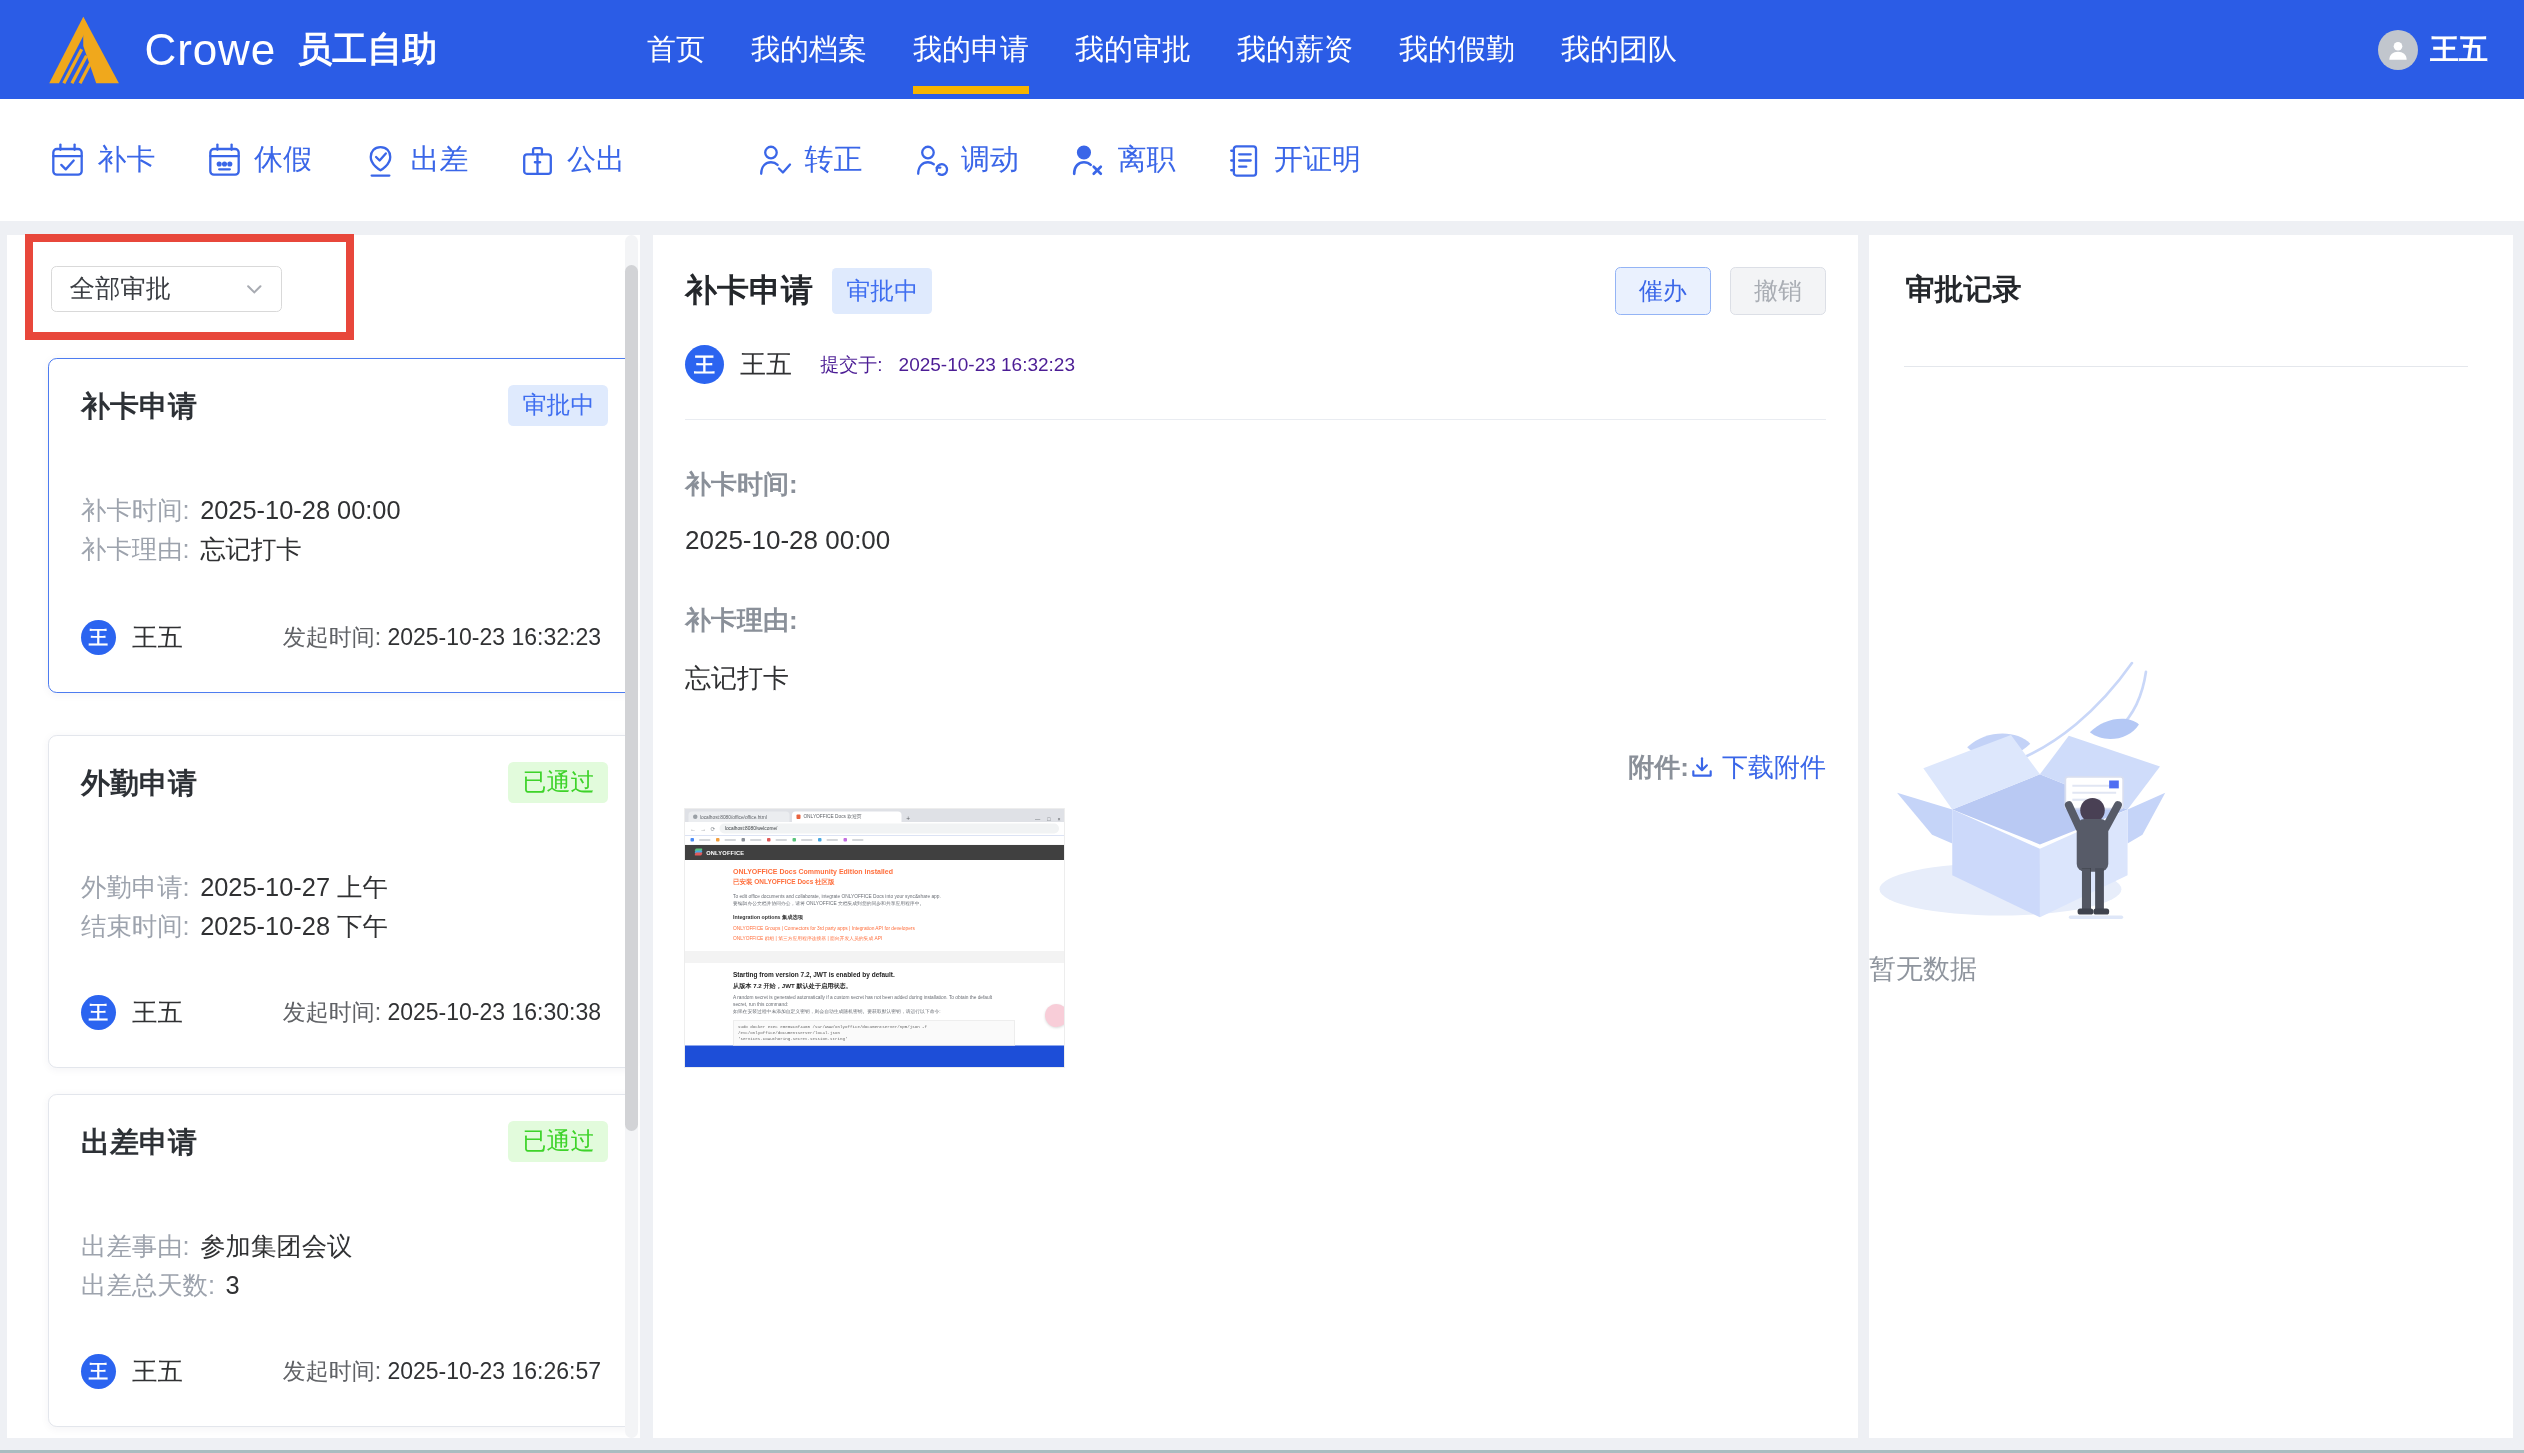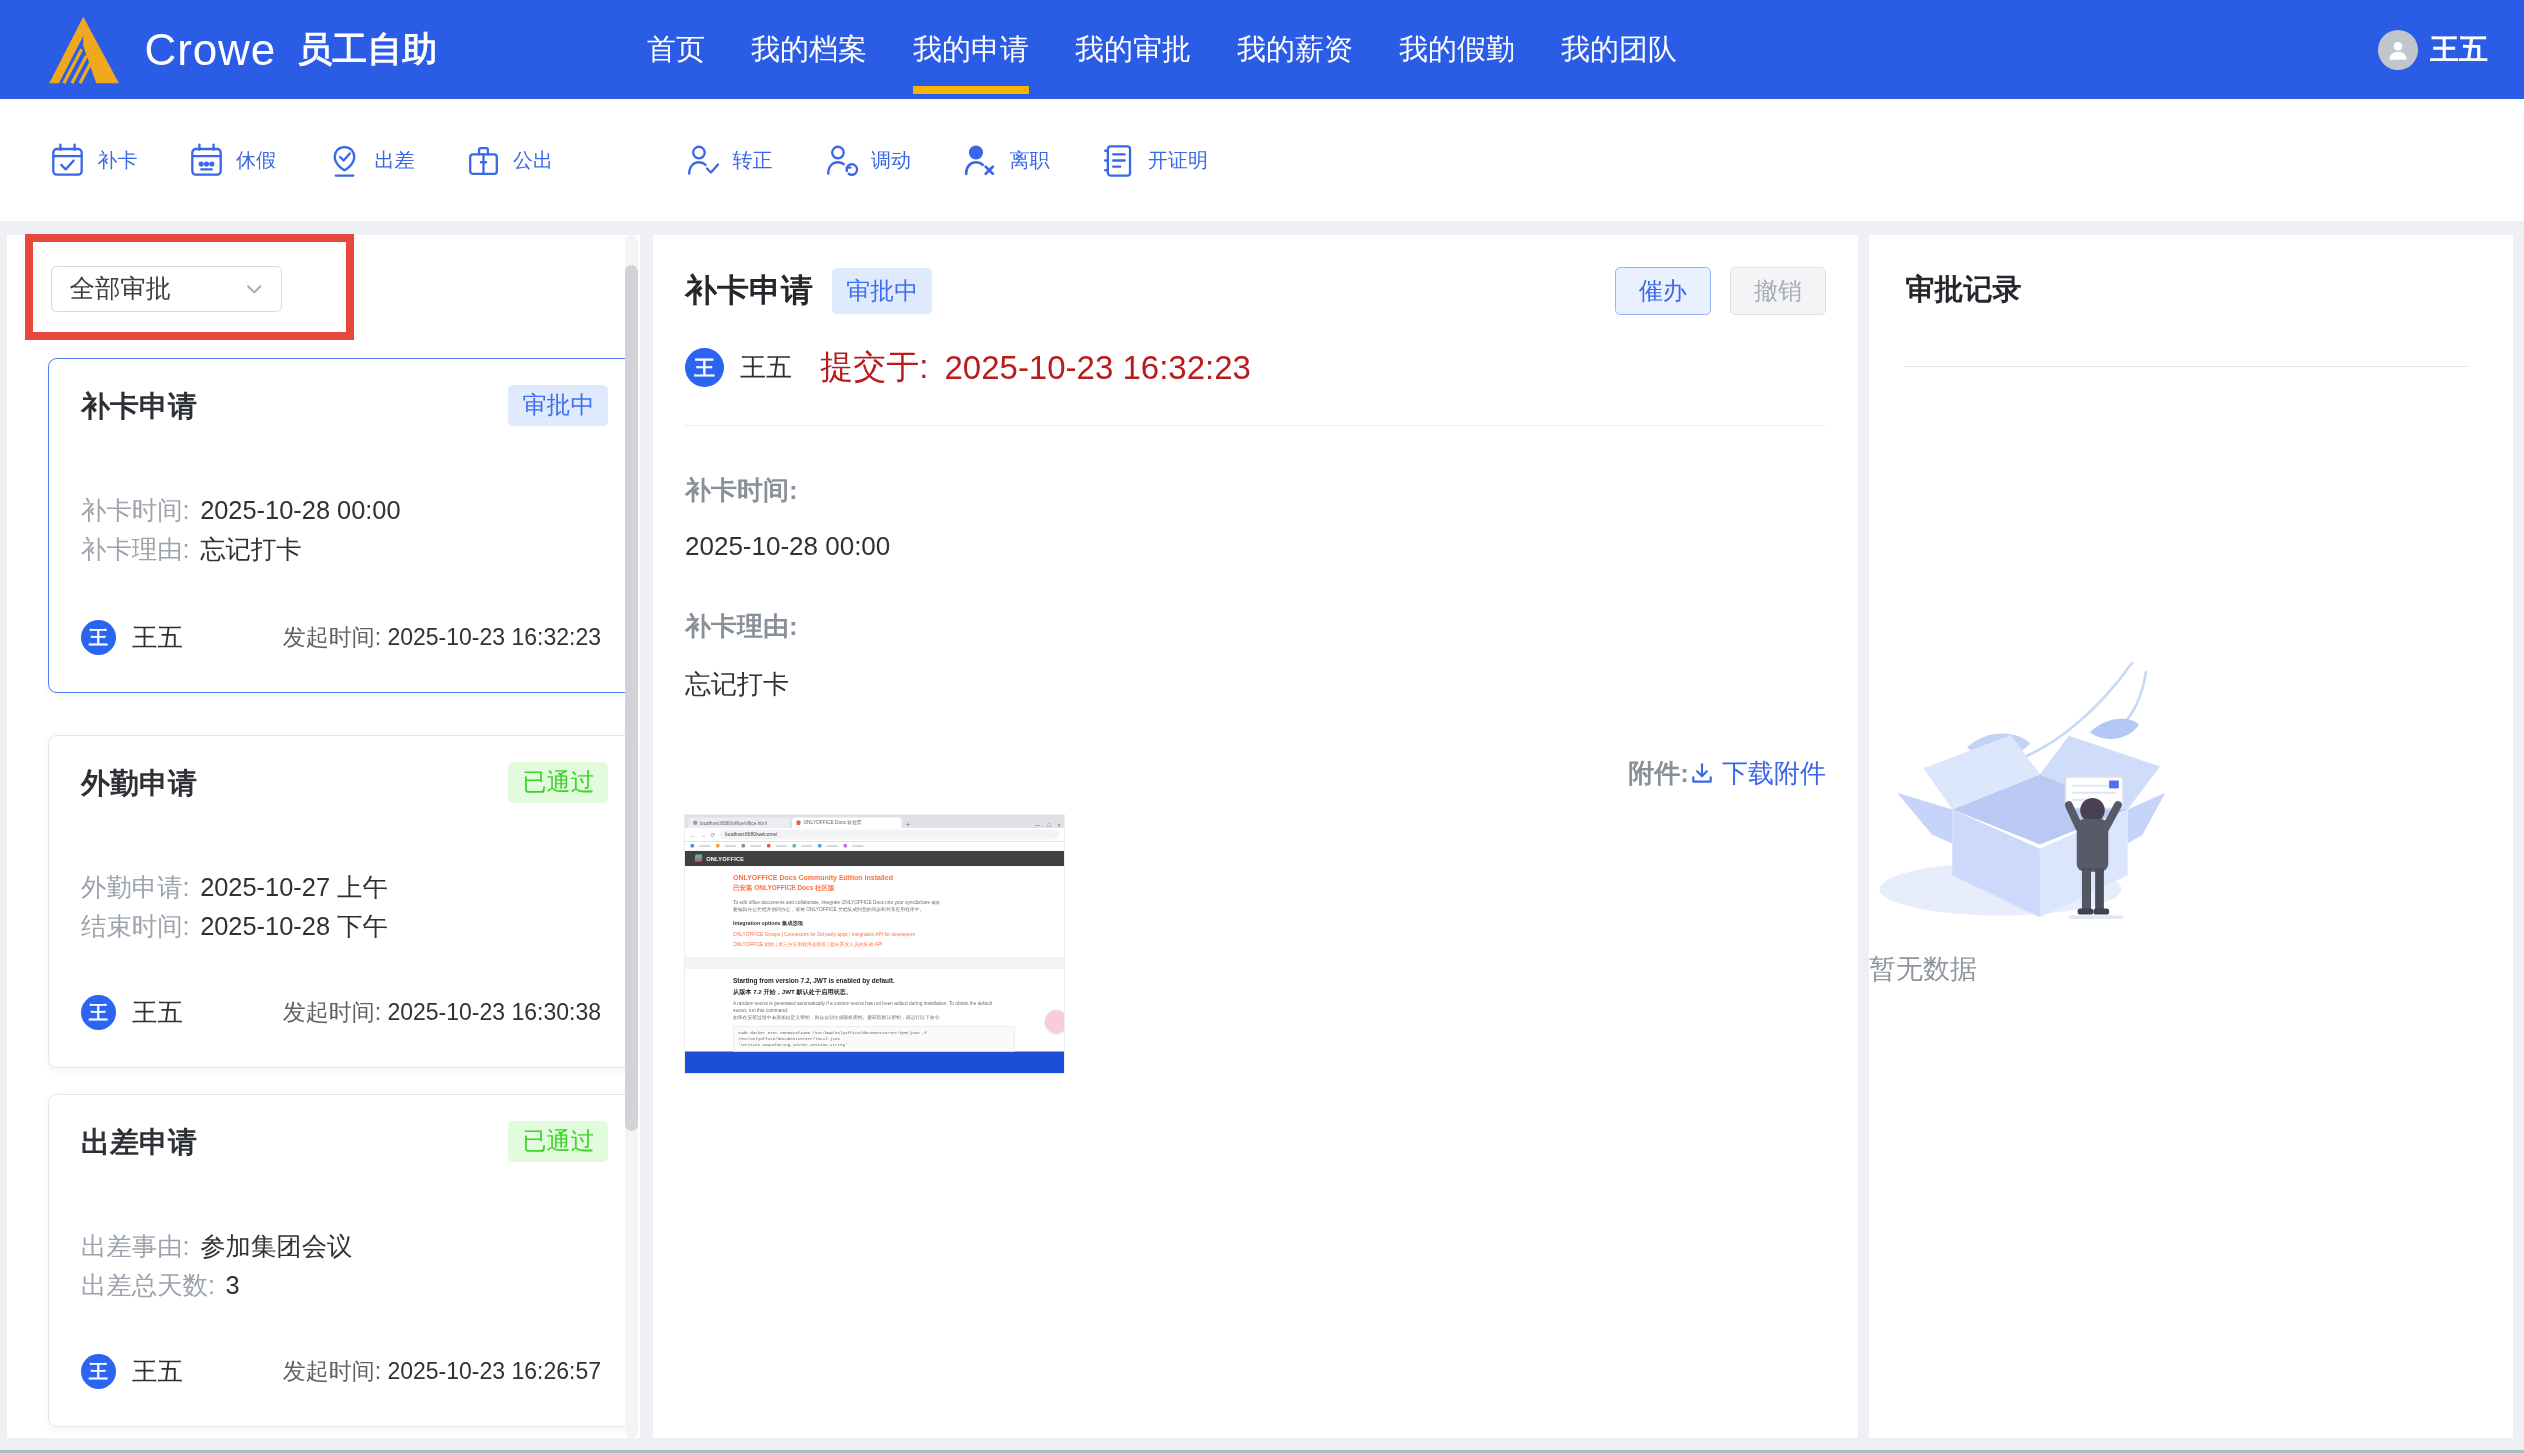--- a/index.html
+++ b/index.html
@@ -14,21 +14,21 @@
   .app-name{color:#fff;font-size:35px;font-weight:700;margin-left:21px;}
   .nav{position:absolute;left:647px;top:0;height:99px;display:flex;gap:46px;align-items:center;}
   .nav-item{position:relative;color:#fff;font-size:29px;font-weight:500;height:99px;display:flex;align-items:center;cursor:pointer;}
   .nav-item.active::after{content:"";position:absolute;left:0;right:0;bottom:5.3px;height:8px;background:#f7b400;}
   .hdr-user{position:absolute;right:37px;top:0;height:99px;display:flex;align-items:center;gap:12.3px;}
   .hdr-avatar{width:40px;height:40px;border-radius:50%;background:#c1c6cd;display:flex;align-items:center;justify-content:center;}
   .hdr-user-name{color:#fff;font-size:29px;font-weight:600;}
 
   
   .tbar{position:absolute;left:0;top:99px;width:2525px;height:122px;background:#fff;display:flex;align-items:center;padding-left:48px;box-sizing:border-box;}
-  .tbar-item{display:flex;align-items:center;gap:10.5px;color:#3a66e8;font-size:20px;margin-right:49px;cursor:pointer;}
+  .tbar-item{display:flex;align-items:center;gap:10.5px;color:#3a66e8;font-size:29px;margin-right:49px;cursor:pointer;}
   .tbar-item.grp{margin-left:81px;}
   .tbar-item svg{display:block;}
 
   
   .panel{position:absolute;background:#fff;}
   .lpanel{left:7px;top:235px;width:633px;height:1203px;}
   .mpanel{left:653px;top:235px;width:1205px;height:1203px;box-sizing:border-box;padding:32px;}
   .rpanel{left:1869px;top:235px;width:644px;height:1203px;box-sizing:border-box;padding:26px 33px;}
 
   
@@ -62,21 +62,21 @@
   
   .det-head{display:flex;align-items:center;}
   .det-title{font-size:32px;font-weight:600;color:#24272b;}
   .det-badge{margin-left:19.3px;font-size:24px;padding:7px 14px;border-radius:4.4px;background:#dfeafd;color:#3f6ef0;}
   .det-actions{margin-left:auto;display:flex;gap:19.3px;align-items:flex-end;}
   .btn{font-size:24px;padding:8.8px 23px;border-radius:5.3px;cursor:pointer;line-height:1.2;}
   .btn.urge{background:#eaf1fe;border:0.9px solid #94b4f5;color:#3a66e8;}
   .btn.withdraw{background:#f3f4f6;border:0.9px solid #dcdfe6;color:#a9adb4;}
   .det-sub{display:flex;align-items:center;gap:16px;margin-top:30px;}
   .det-sub .name{font-size:26px;color:#303133;margin-right:12.3px;}
-  .det-sub .lab,.det-sub .time{font-size:33px;color:#b91c1c;}
+  .det-sub .lab,.det-sub .time{font-size:19px;color:#4c1d95;}
   .det-divider{height:0.9px;background:#e9ecf1;margin-top:35px;}
   .f-label{margin-top:47px;font-size:26px;font-weight:700;color:#8a9099;}
   .f-value{margin-top:23px;font-size:26px;color:#303133;}
   .att-row{margin-top:54px;display:flex;align-items:center;justify-content:flex-end;}
   .download{display:flex;align-items:center;gap:7px;color:#3a66e8;font-size:26px;cursor:pointer;}
 
   
   .thumb{position:relative;margin-top:24px;width:379px;height:258px;overflow:hidden;box-shadow:0 0 0 0.9px #ececec;cursor:pointer;background:#1d4ed8;}
   .thumb-inner{width:758px;height:516px;transform:scale(.5);transform-origin:0 0;font-family:"Liberation Sans",sans-serif;}
   .t-tabs{height:26px;background:#dfe1e6;display:flex;align-items:flex-end;padding:3.5px 7px 0;box-sizing:border-box;gap:5.3px;}

